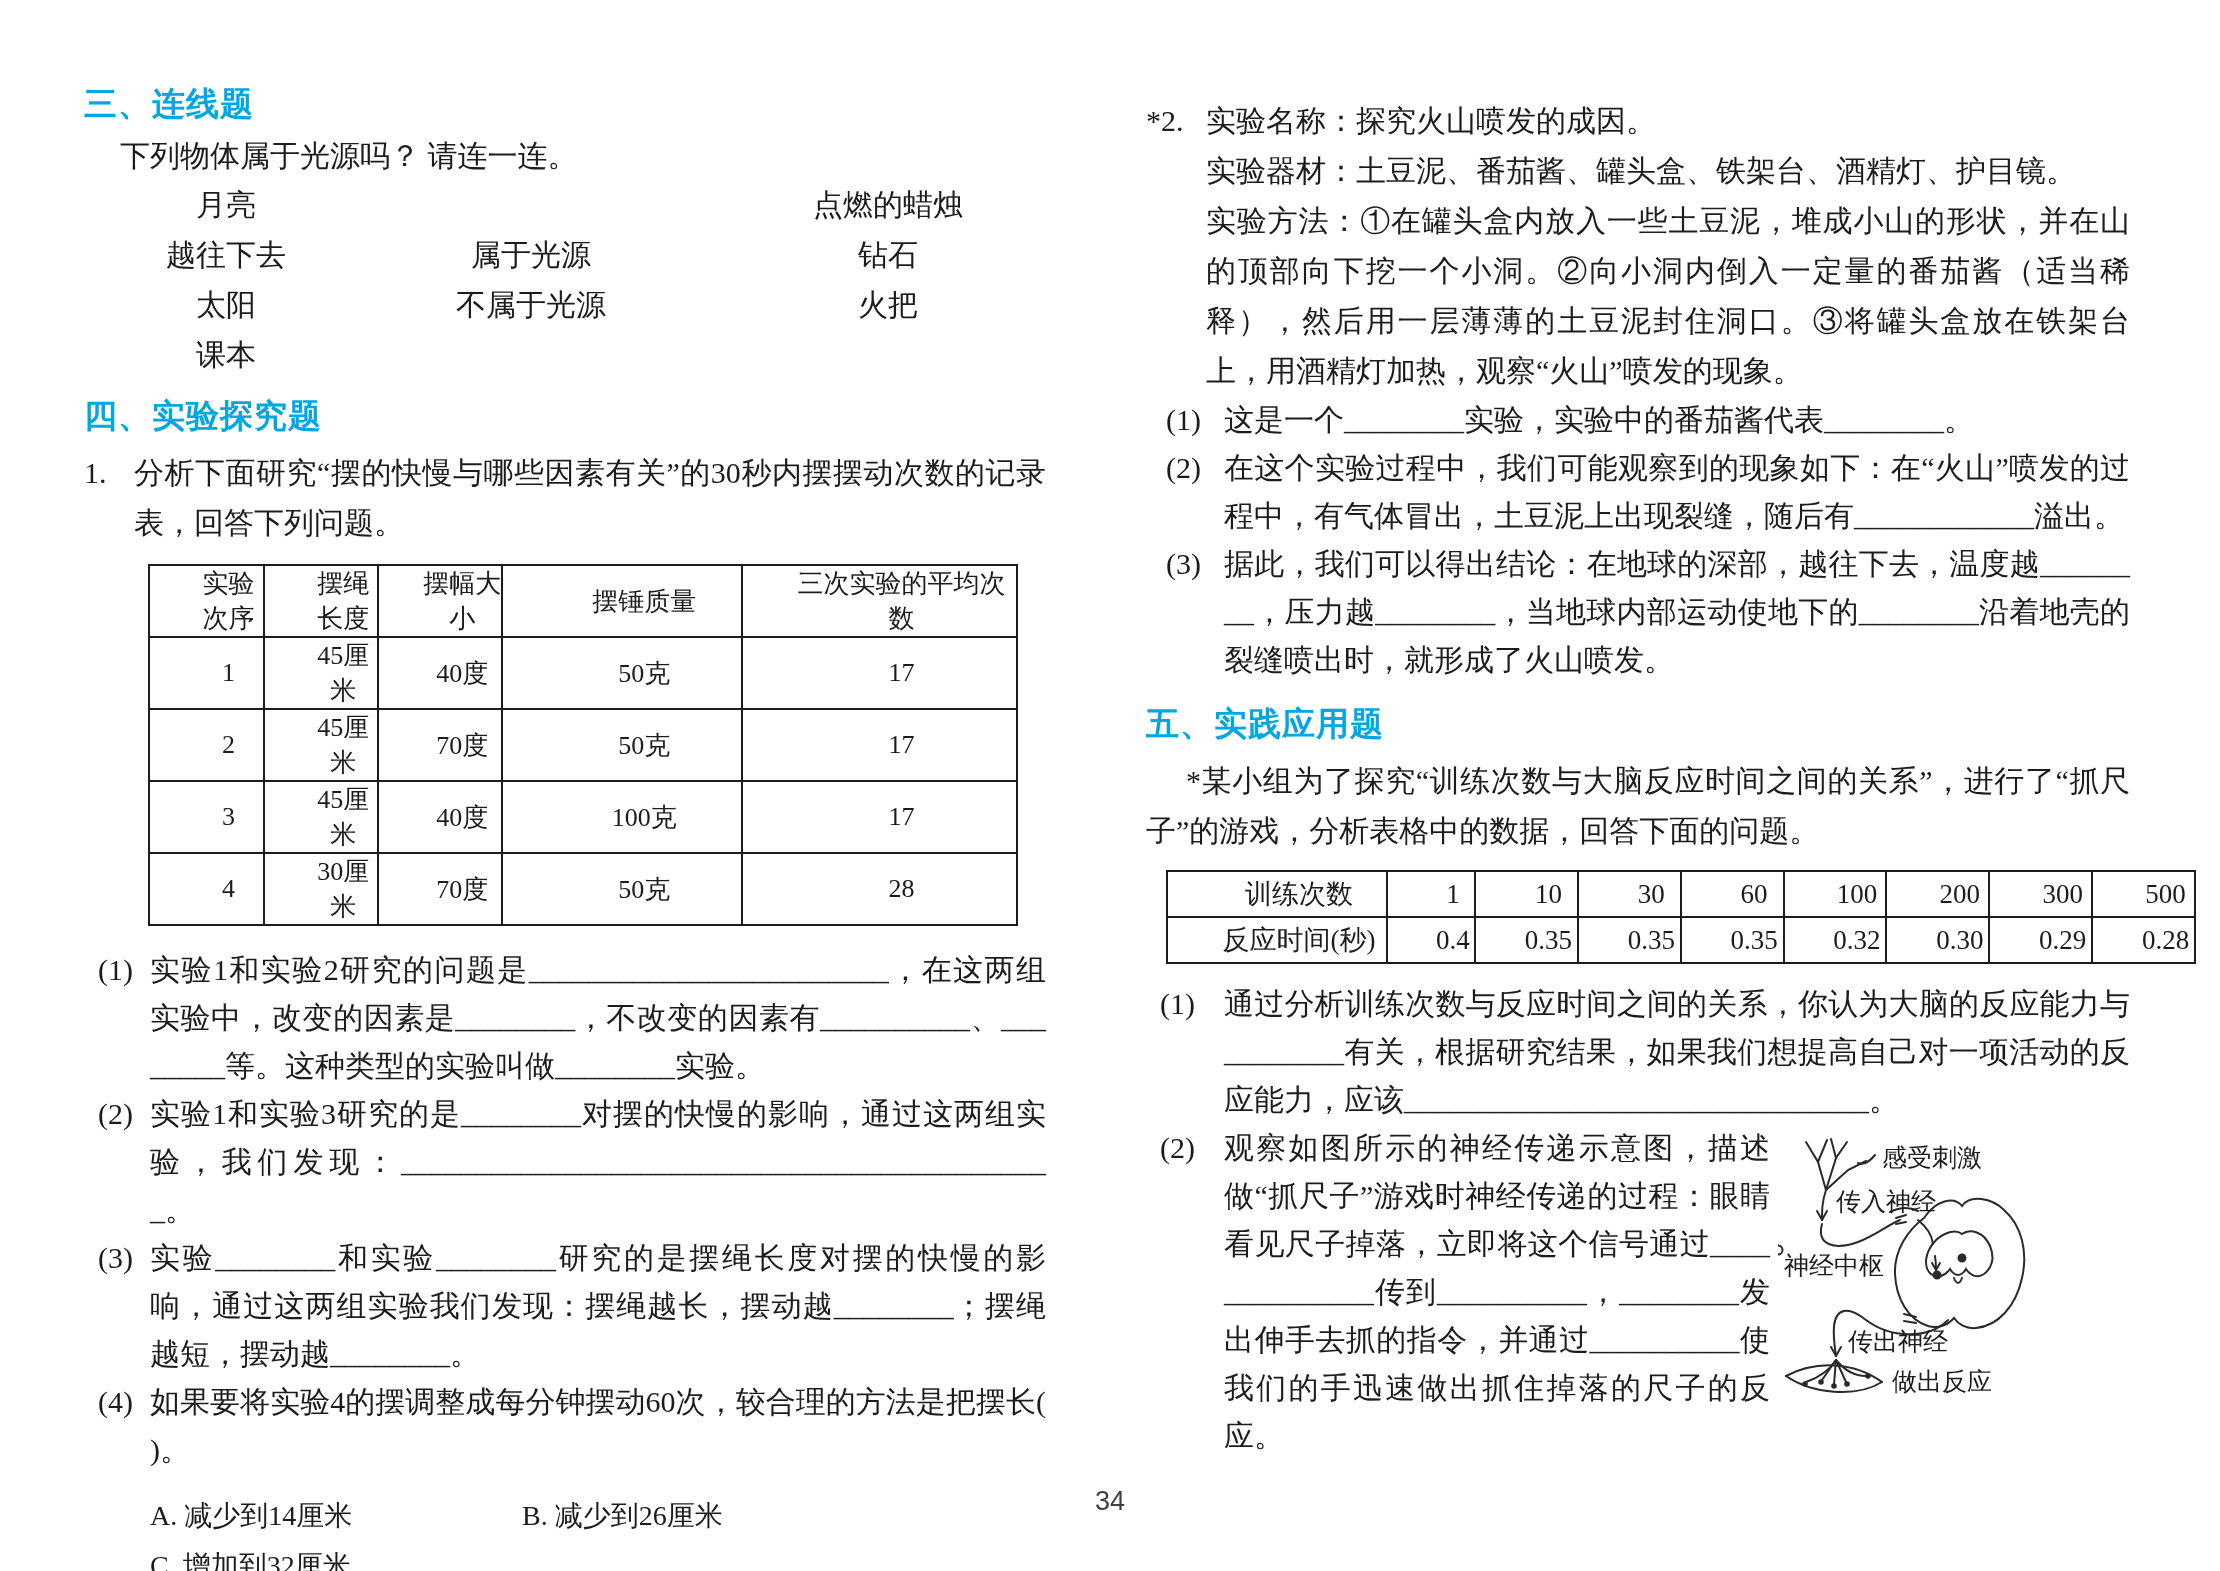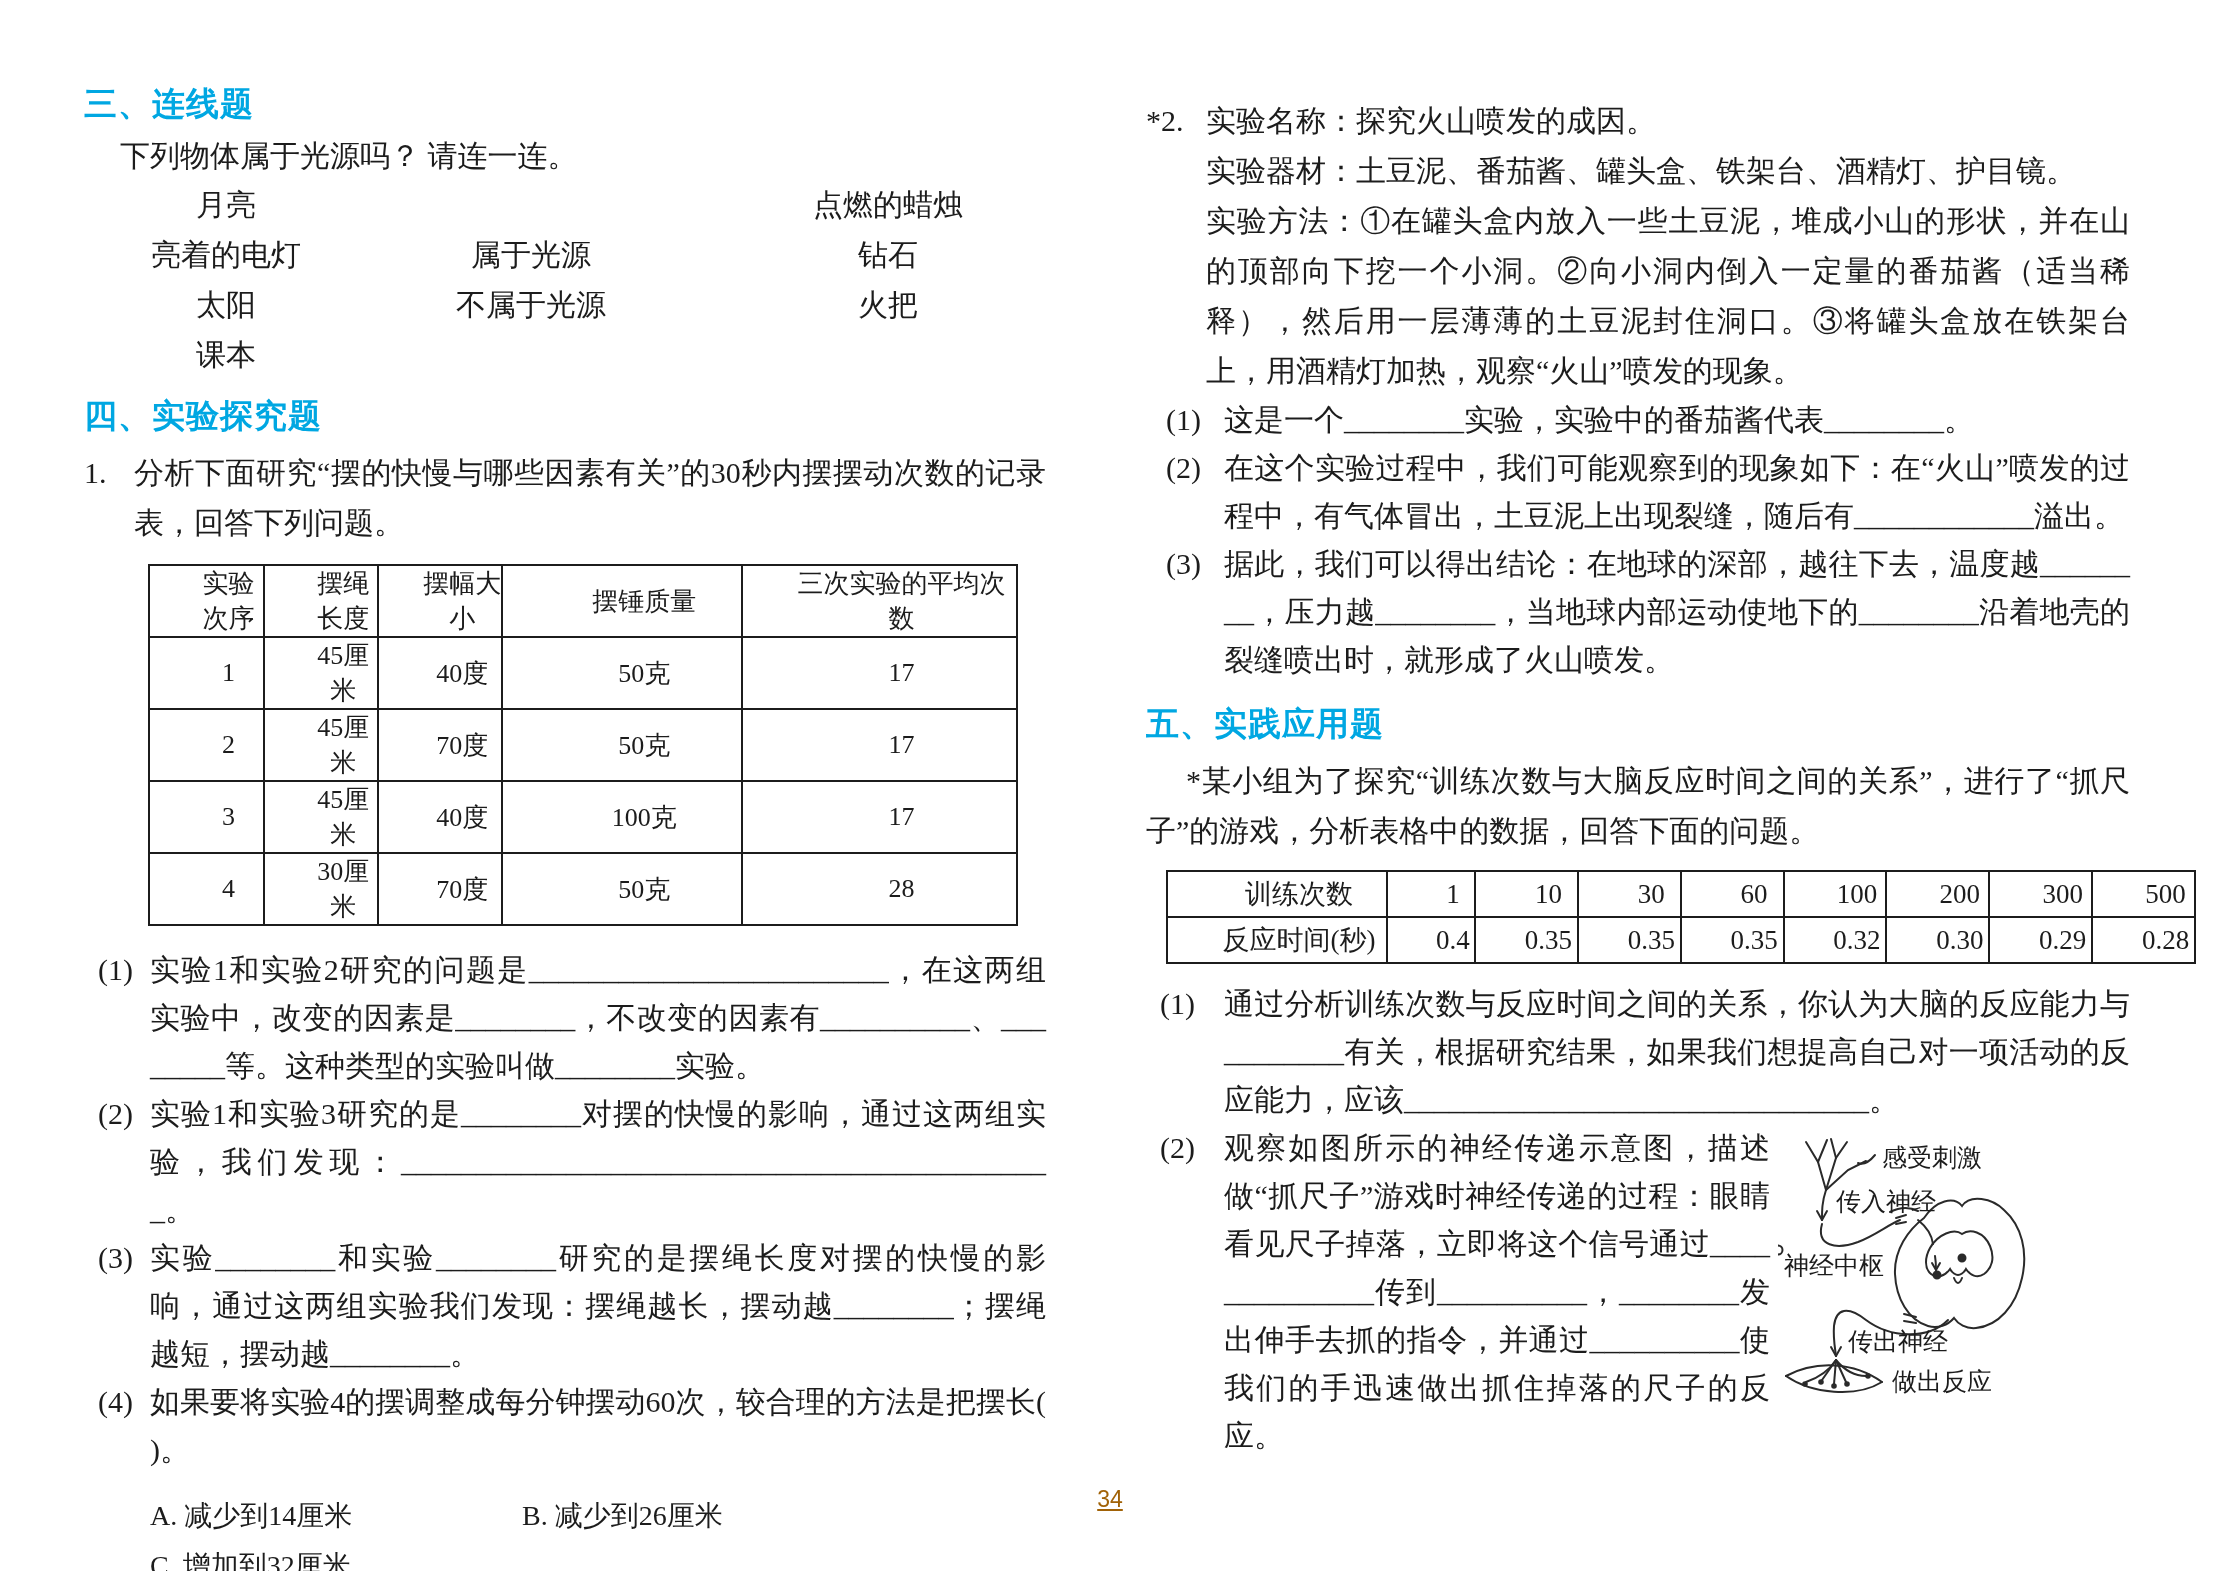--- a/index.html
+++ b/index.html
@@ -69,42 +69,42 @@
   .react-table td { height:46px; }
   .react-table .h0 { width:220px; }
 
   .intro-indent { text-indent:40px; }
 
   .fig-wrap { float:right; width:352px; height:302px; margin:4px 0 0 8px; }
 
   .page-num {
     position:absolute; top:1486px; left:50%; transform:translateX(-50%);
     font-family:"Liberation Sans","DejaVu Sans",sans-serif;
-    font-size:23px; color:#a16207;text-decoration:underline;
+    font-size:27px; color:#404040;
   }
 
   .mt6{margin-top:6px}.mt10{margin-top:10px}.mt14{margin-top:14px}.mt18{margin-top:18px}
 </style>
 </head>
 <body>
 
 <div class="page">
 
   <div class="col col-left">
 
     <div class="sec-heading">三、连线题</div>
 
     <div class="match-intro mt6">下列物体属于光源吗？ 请连一连。</div>
 
     <div class="match-grid">
       <span>月亮</span>
       <span></span>
       <span>点燃的蜡烛</span>
 
-      <span>亮着的电灯</span>
+      <span>越往下去</span>
       <span>属于光源</span>
       <span>钻石</span>
 
       <span>太阳</span>
       <span>不属于光源</span>
       <span>火把</span>
 
       <span>课本</span>
       <span></span>
     </div>

